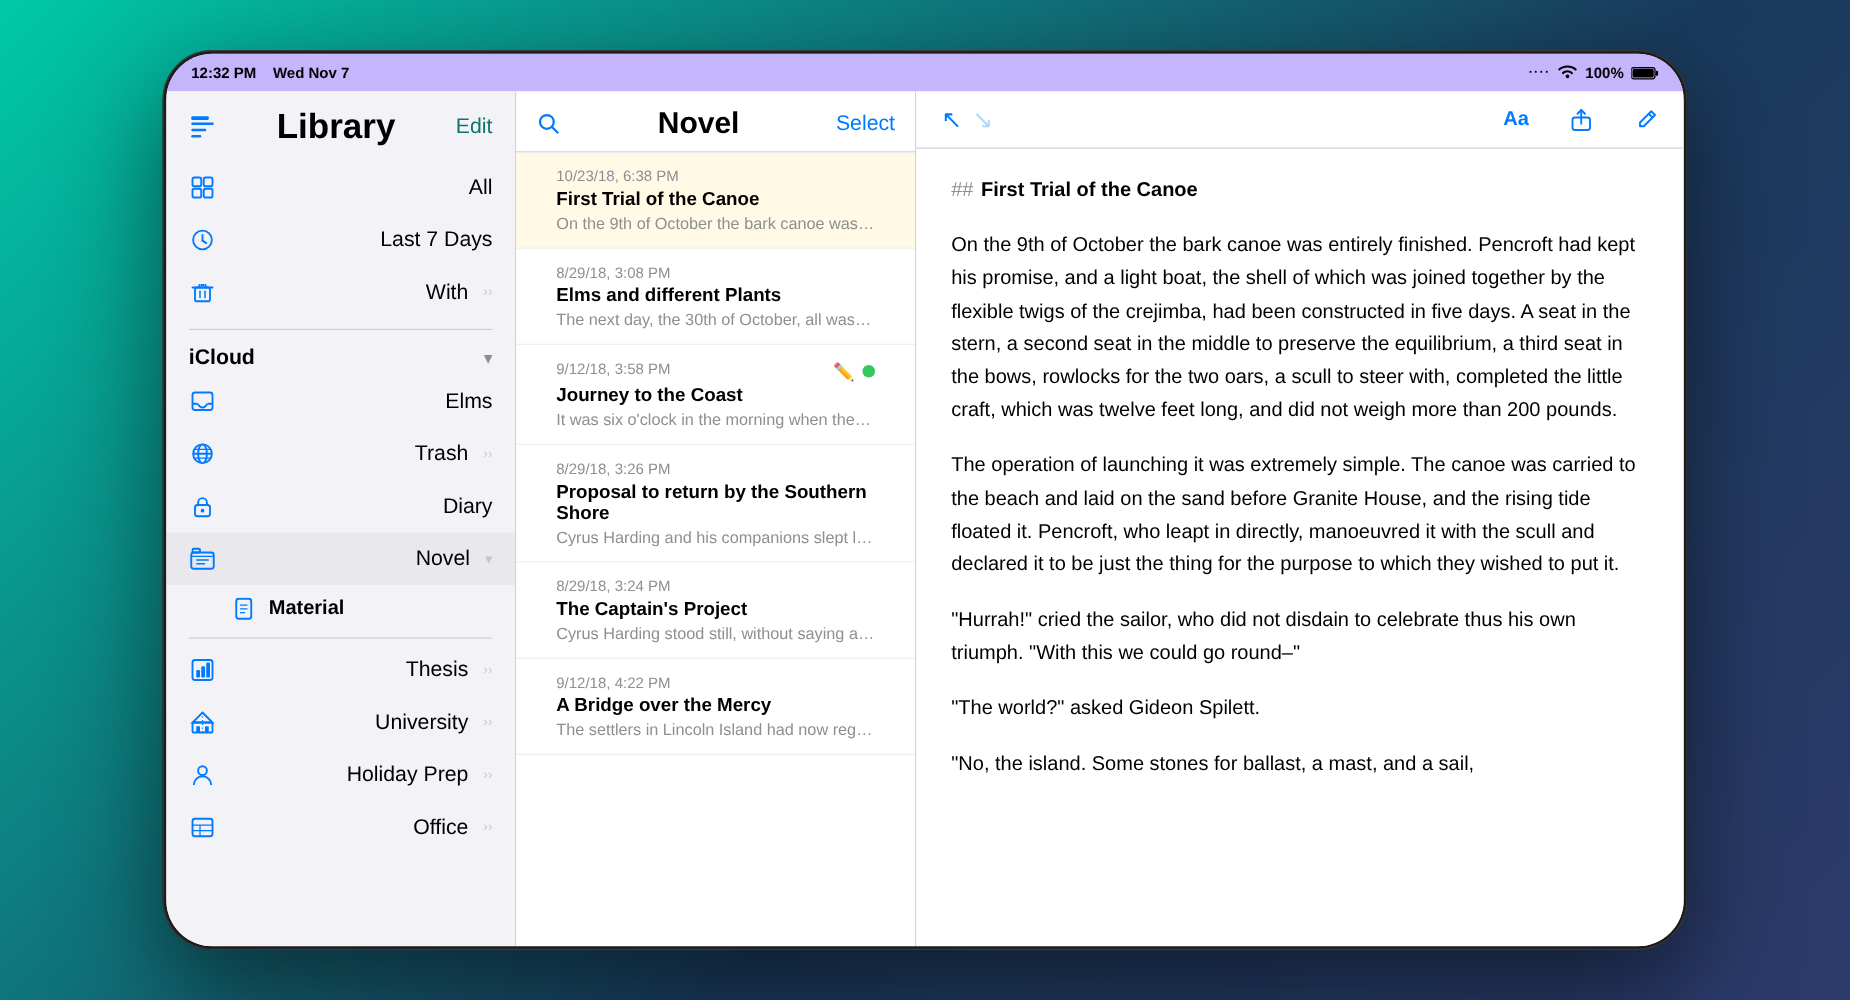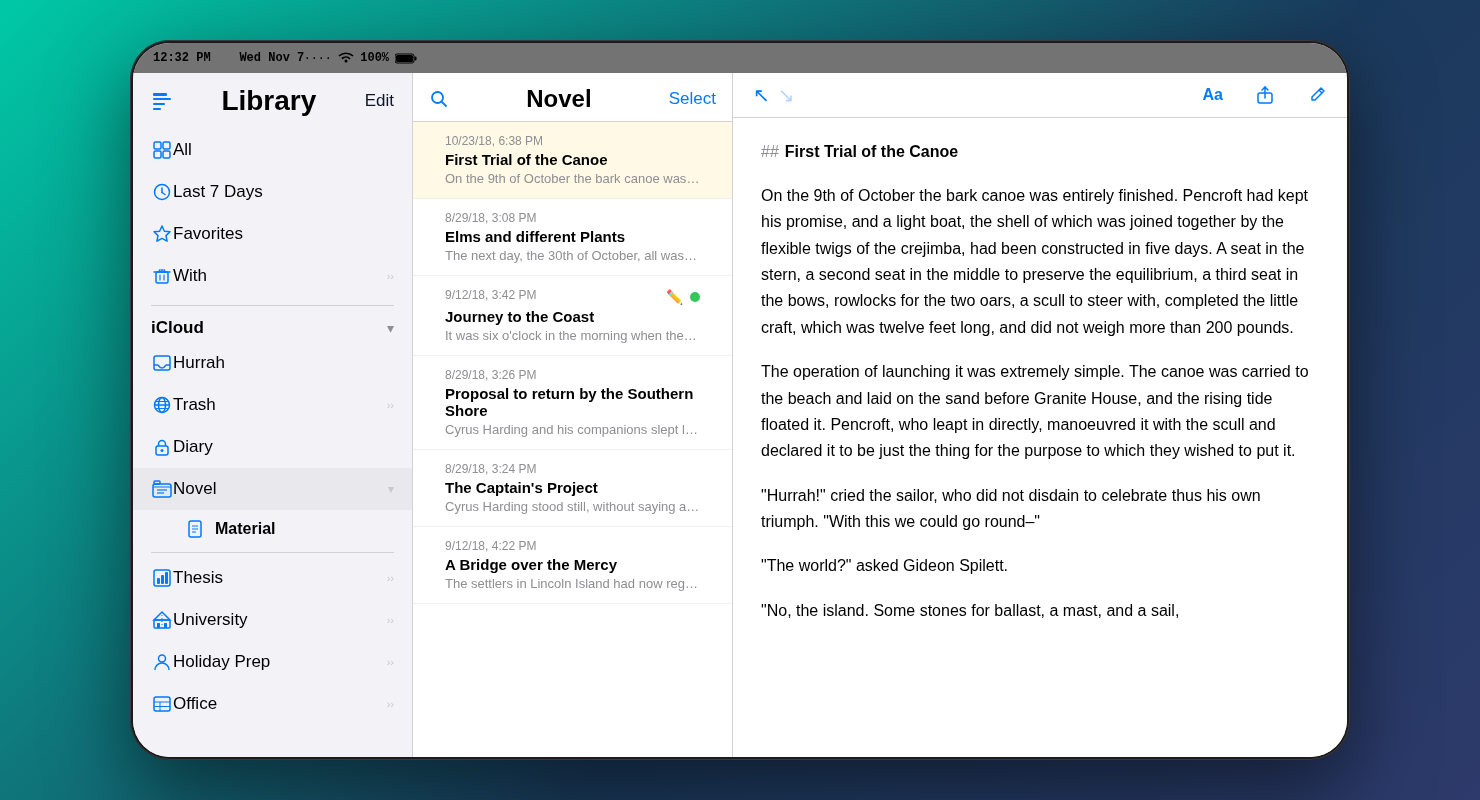--- a/index.html
+++ b/index.html
@@ -29,26 +29,26 @@
       height: 100%;
       border-radius: 37px;
       overflow: hidden;
       display: flex;
       flex-direction: column;
       background: #f2f2f7;
     }
 
     .status-bar {
       height: 30px;
-      background: #737373;
-      display: flex;
-      align-items: center;
+      background: #c4b5fd;
+      display: flex;
+      align-items: center;
+      justify-content: space-between;
       padding: 0 20px;
       flex-shrink: 0;
-      font-family: Liberation Mono, monospace;
     }
 
     .status-bar-left {
       font-size: 12px;
       font-weight: 600;
       color: #000;
     }
 
     .status-bar-right {
       display: flex;
@@ -87,33 +87,35 @@
     }
 
     .sidebar-library-title {
       font-size: 28px;
       font-weight: 700;
       color: #000;
     }
 
     .sidebar-edit-btn {
       font-size: 17px;
-      color: #0f172a;
+      color: #0f766e;
       cursor: pointer;
     }
 
     .sidebar-section {
       padding: 4px 0;
     }
 
     .sidebar-item {
       display: flex;
       align-items: center;
       padding: 10px 18px;
       cursor: pointer;
+      gap: 12px;
+      text-align: right;
     }
 
     .sidebar-item-icon {
       width: 22px;
       height: 22px;
       display: flex;
       align-items: center;
       justify-content: center;
       color: #007aff;
       flex-shrink: 0;
@@ -415,28 +417,20 @@
                   <circle cx="10" cy="10" r="7.5" fill="none" stroke="#007aff" stroke-width="1.5"></circle>
                   <line x1="10" y1="6" x2="10" y2="10.5" stroke="#007aff" stroke-width="1.5" stroke-linecap="round"></line>
                   <line x1="10" y1="10.5" x2="13" y2="12.5" stroke="#007aff" stroke-width="1.5" stroke-linecap="round"></line>
                 </svg>
             </div>
             <span class="sidebar-item-label">Last 7 Days</span>
           </div>
           <div class="sidebar-item">
             <div class="sidebar-item-icon">
               <svg width="20" height="20" viewBox="0 0 20 20">
-                  <polygon points="10,2 12.4,7.2 18,7.8 14,11.6 15.1,17.2 10,14.4 4.9,17.2 6,11.6 2,7.8 7.6,7.2" fill="none" stroke="#007aff" stroke-width="1.5" stroke-linejoin="round"></polygon>
-                </svg>
-            </div>
-            <span class="sidebar-item-label">Favorites</span>
-          </div>
-          <div class="sidebar-item">
-            <div class="sidebar-item-icon">
-              <svg width="20" height="20" viewBox="0 0 20 20">
                   <rect x="4" y="6" width="12" height="11" rx="1.5" fill="none" stroke="#007aff" stroke-width="1.5"></rect>
                   <line x1="2" y1="6" x2="18" y2="6" stroke="#007aff" stroke-width="1.5" stroke-linecap="round"></line>
                   <line x1="7.5" y1="6" x2="7.5" y2="4" stroke="#007aff" stroke-width="1.5" stroke-linecap="round"></line>
                   <line x1="12.5" y1="6" x2="12.5" y2="4" stroke="#007aff" stroke-width="1.5" stroke-linecap="round"></line>
                   <line x1="9" y1="4" x2="11" y2="4" stroke="#007aff" stroke-width="1.5" stroke-linecap="round"></line>
                   <line x1="8" y1="9" x2="8" y2="14" stroke="#007aff" stroke-width="1.2" stroke-linecap="round"></line>
                   <line x1="12" y1="9" x2="12" y2="14" stroke="#007aff" stroke-width="1.2" stroke-linecap="round"></line>
                 </svg>
             </div>
             <span class="sidebar-item-label">With</span>
@@ -453,21 +447,21 @@
 
         <div class="sidebar-item">
           <div class="sidebar-item-icon">
             <svg width="20" height="20" viewBox="0 0 20 20">
                 <rect x="2" y="3" width="16" height="14" rx="2" fill="none" stroke="#007aff" stroke-width="1.5"></rect>
                 <line x1="2" y1="12" x2="6" y2="12" stroke="#007aff" stroke-width="1.5"></line>
                 <path d="M6 12 Q8 15 10 15 Q12 15 14 12" fill="none" stroke="#007aff" stroke-width="1.5"></path>
                 <line x1="14" y1="12" x2="18" y2="12" stroke="#007aff" stroke-width="1.5"></line>
               </svg>
           </div>
-          <span class="sidebar-item-label">Hurrah</span>
+          <span class="sidebar-item-label">Elms</span>
         </div>
         <div class="sidebar-item">
           <div class="sidebar-item-icon">
             <svg width="20" height="20" viewBox="0 0 20 20">
                 <circle cx="10" cy="10" r="7.5" fill="none" stroke="#007aff" stroke-width="1.5"></circle>
                 <ellipse cx="10" cy="10" rx="3.5" ry="7.5" fill="none" stroke="#007aff" stroke-width="1.5"></ellipse>
                 <line x1="2.5" y1="10" x2="17.5" y2="10" stroke="#007aff" stroke-width="1.5"></line>
                 <line x1="3.5" y1="6.5" x2="16.5" y2="6.5" stroke="#007aff" stroke-width="1"></line>
                 <line x1="3.5" y1="13.5" x2="16.5" y2="13.5" stroke="#007aff" stroke-width="1"></line>
               </svg>
@@ -581,21 +575,21 @@
           </div>
 
           <div class="note-item">
             <div class="note-item-date">8/29/18, 3:08 PM</div>
             <div class="note-item-title">Elms and different Plants</div>
             <div class="note-item-preview">The next day, the 30th of October, all was ready for the proposed exploring expedition, which recent events had rendered so necess...</div>
           </div>
 
           <div class="note-item">
             <div class="note-item-header">
-              <div class="note-item-date">9/12/18, 3:42 PM</div>
+              <div class="note-item-date">9/12/18, 3:58 PM</div>
               <div style="display:flex;align-items:center;gap:6px;">
                 <span style="color:#007aff;font-size:14px;">✏️</span>
                 <div class="note-dot"></div>
               </div>
             </div>
             <div class="note-item-title">Journey to the Coast</div>
             <div class="note-item-preview">It was six o'clock in the morning when the settlers, after a hasty breakfast, set out to reach by the shortest way the western coast...</div>
           </div>
 
           <div class="note-item">

